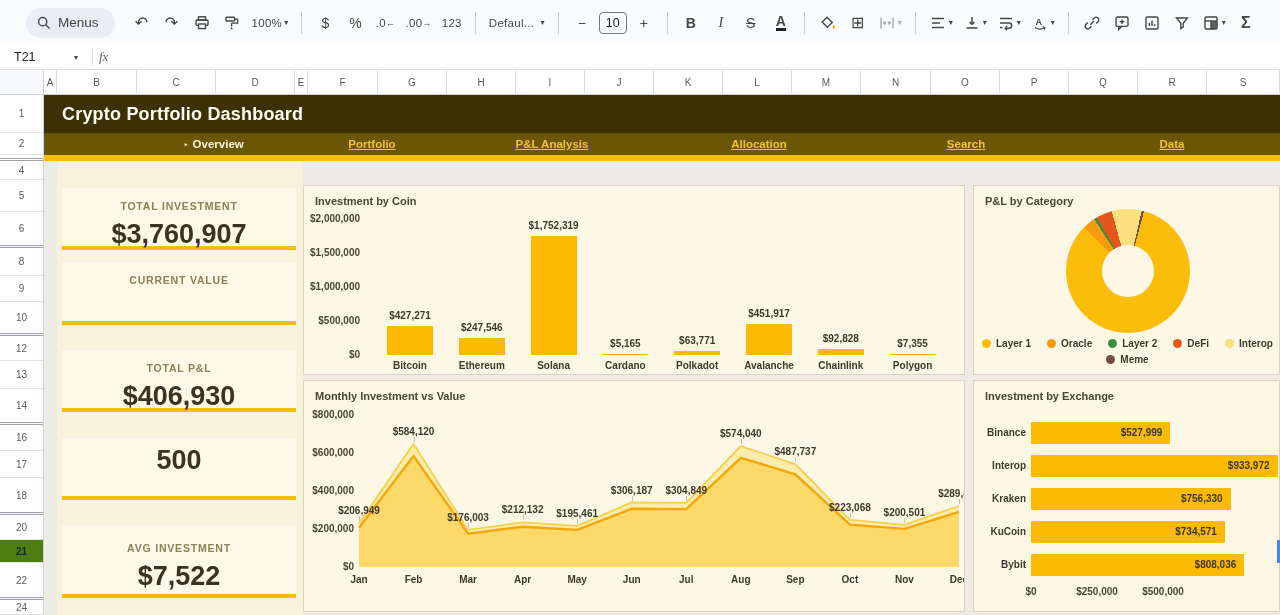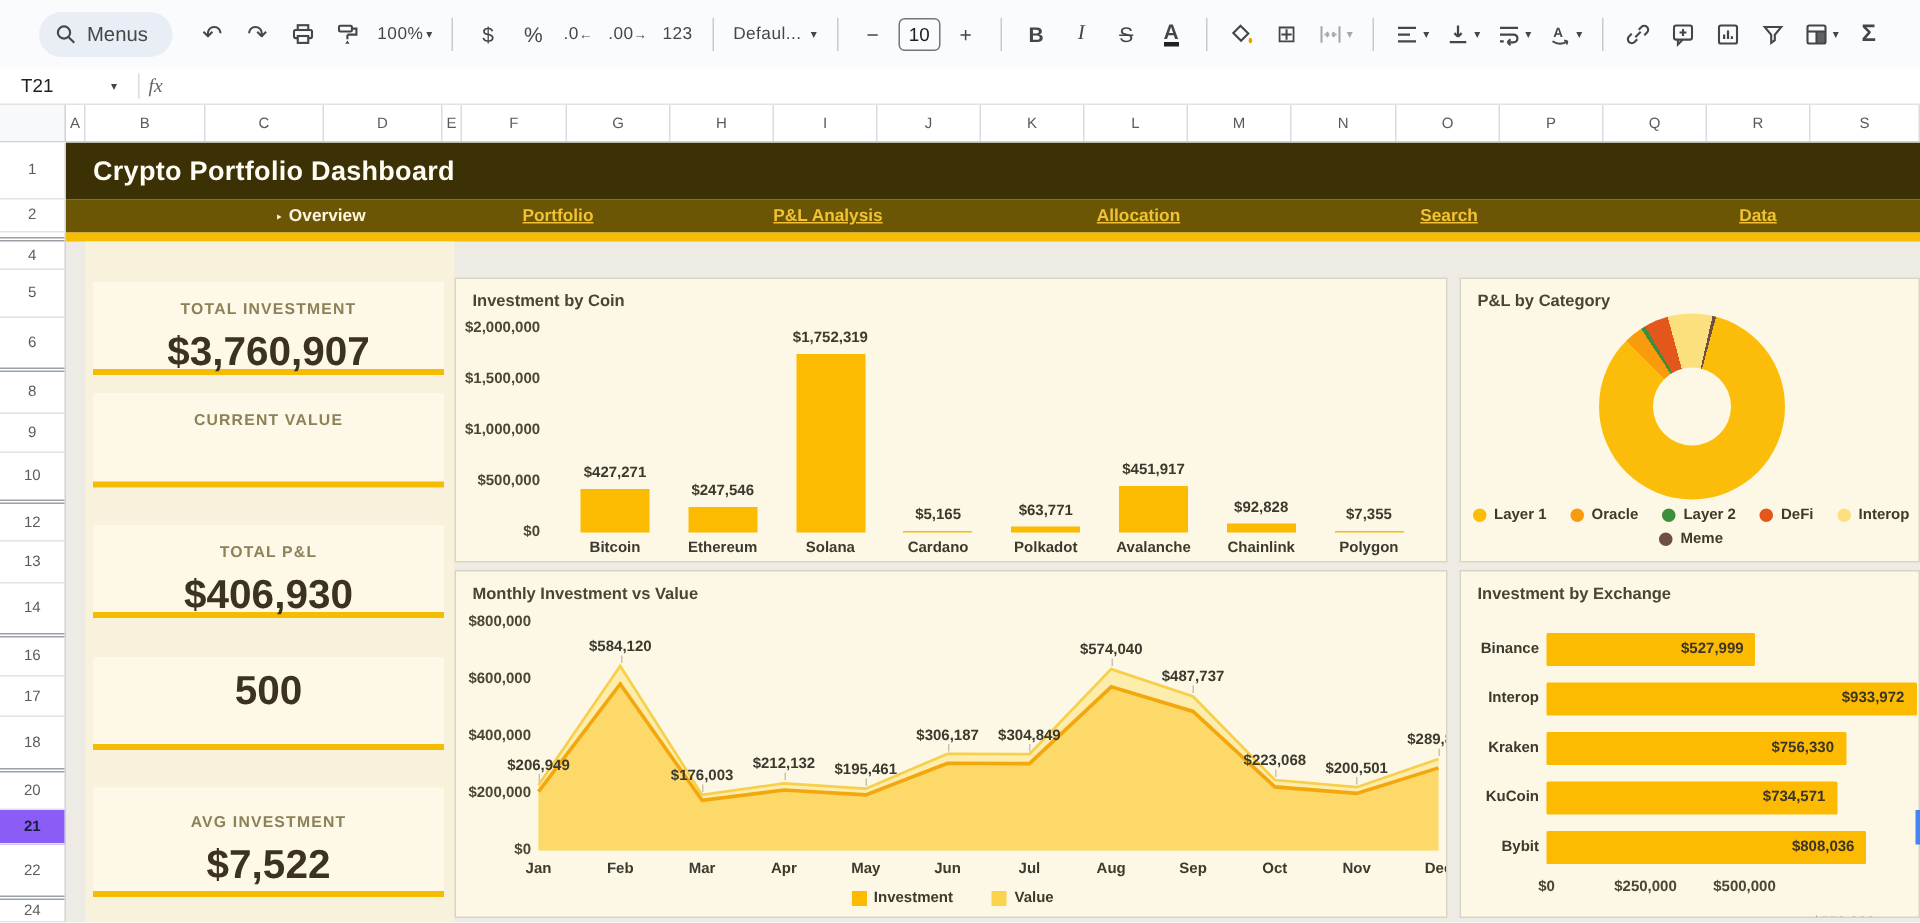--- a/index.html
+++ b/index.html
@@ -39,21 +39,21 @@
   .corner { width:44px; border-right:1px solid #cfd2d6; background:#f8f9fa; flex:none; }
   .colcell { border-right:1px solid #dadce0; display:flex; align-items:center; justify-content:center;
     font-size:10px; color:#575b5f; flex:none; cursor:pointer; }
 
   
   .sheet { position:absolute; left:0; top:95px; width:1280px; height:520px; }
   .rowheads { position:absolute; left:0; top:0; width:44px; height:520px; background:#fff; border-right:1px solid #cfd2d6; }
   .rowcell { display:flex; align-items:center; justify-content:center; font-size:10px; color:#575b5f;
     border-bottom:1px solid #e1e3e6; cursor:pointer; }
   .rowcell.hid { border-bottom:3px double #9aa0a6; }
-  .rowcell.sel { background:#8b5cf6; color:#17203a; font-weight:bold; }
+  .rowcell.sel { background:#4d7c0f; color:#17203a; font-weight:bold; }
   .content { position:absolute; left:44px; top:0; width:1236px; height:520px; background:#edebe4; overflow:hidden; }
 
   .band-title { position:absolute; left:0; top:0; width:100%; height:38px; background:#3b3104;
     display:flex; align-items:center; padding-left:18px; }
   .band-title span { color:#fdfcf5; font-size:18px; font-weight:bold; letter-spacing:.2px; }
   .band-nav { position:absolute; left:0; top:38px; width:100%; height:22px; background:#6b5606; }
   .nav-item { position:absolute; top:0; height:22px; display:flex; align-items:center; font-size:11.5px;
     font-weight:bold; transform:translateX(-50%); white-space:nowrap; cursor:pointer; }
   .nav-item.active { color:#fdf6dd; }
   .nav-item.link { color:#f1c232; text-decoration:underline; }
@@ -453,30 +453,20 @@
           <div class="catlabel" style="left:466.3636363636364px;width:50px;top:193px;">Sep</div>
           <div class="blabel" style="left:500.909090909091px;width:90px;top:121.03085999999999px;">$223,068</div>
           <div style="position:absolute;left:545.909090909091px;top:132.03086px;width:1px;height:5px;background:#c9c4ae;"></div>
           <div class="catlabel" style="left:520.909090909091px;width:50px;top:193px;">Oct</div>
           <div class="blabel" style="left:555.4545454545455px;width:90px;top:125.78541999999999px;">$200,501</div>
           <div style="position:absolute;left:600.4545454545455px;top:136.78542px;width:1px;height:5px;background:#c9c4ae;"></div>
           <div class="catlabel" style="left:575.4545454545455px;width:50px;top:193px;">Nov</div>
           <div class="blabel" style="left:610px;width:90px;top:106.97124px;">$289,860</div>
           <div style="position:absolute;left:655px;top:117.97124px;width:1px;height:5px;background:#c9c4ae;"></div>
           <div class="catlabel" style="left:630px;width:50px;top:193px;">Dec</div>
-          <div class="dlegend" style="left:0;top:212px;width:662px;justify-content:center;gap:26px;">
-            <div class="litem">
-              <div class="lsq" style="background:#fcbb00;"></div>
-              <span>Investment</span>
-            </div>
-            <div class="litem">
-              <div class="lsq" style="background:#fcd34d;"></div>
-              <span>Value</span>
-            </div>
-          </div>
         </div>
       <div class="panel" id="panel-exchange" style="left:929px;top:285px;width:307px;height:232px;">
         <div class="ptitle">Investment by Exchange</div>
       <div class="hname" style="left:0;top:46px;">Binance</div>
           <div class="hbar" style="left:57px;top:41px;width:139.391736px;height:22px;background:#fcbb00;"></div>
           <div class="hval" style="left:124.39173600000001px;top:46px;width:64px;text-align:right;">$527,999</div>
           <div class="hname" style="left:0;top:79px;">Interop</div>
           <div class="hbar" style="left:57px;top:74px;width:246.568608px;height:22px;background:#fcbb00;"></div>
           <div class="hval" style="left:231.56860800000004px;top:79px;width:64px;text-align:right;">$933,972</div>
           <div class="hname" style="left:0;top:112px;">Kraken</div>

